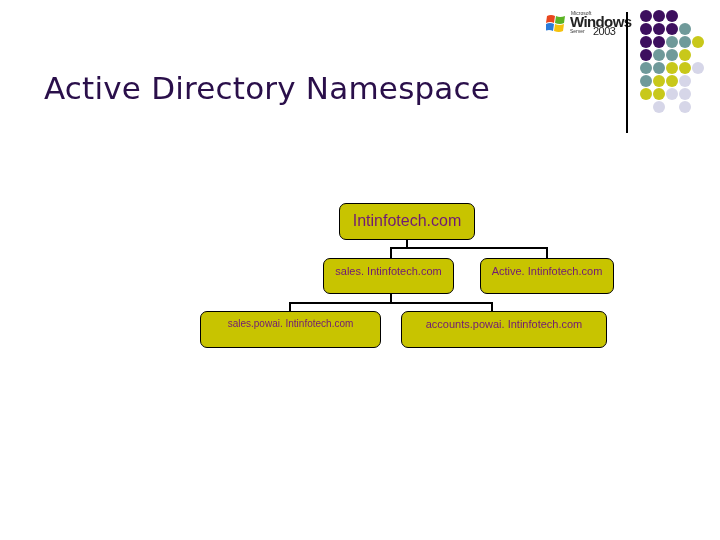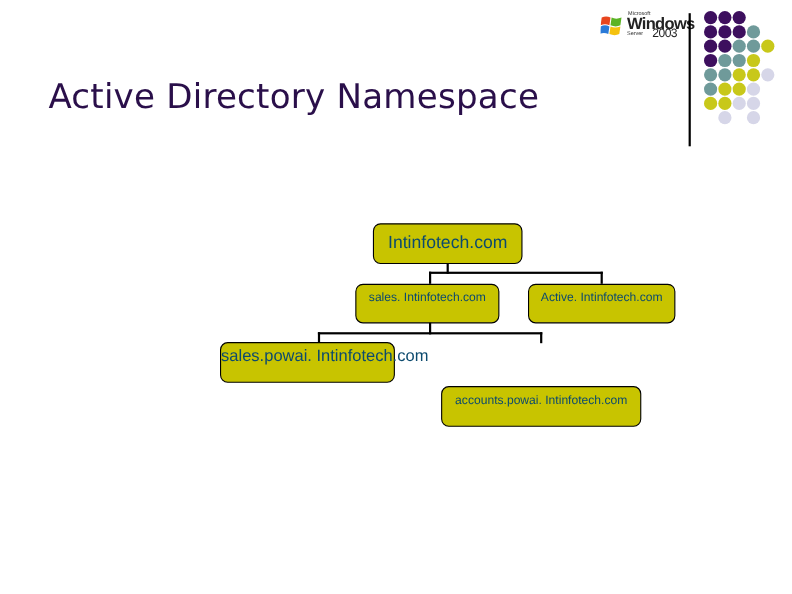--- a/index.html
+++ b/index.html
@@ -7,21 +7,21 @@
   .title { position:absolute; left:44px; top:70px; font-size:31px; color:#2a0f4a; font-family:"DejaVu Sans", sans-serif; white-space:nowrap; letter-spacing:0.2px; }
   .vline { position:absolute; left:626px; top:12px; width:2px; height:121px; background:#000; }
   .logo { position:absolute; left:546px; top:10px; width:76px; height:28px; }
   .logo .flag { position:absolute; left:0; top:2px; width:20px; height:22px; }
   .logo .ms { position:absolute; left:25px; top:0px; font-size:5px; color:#333; font-family:"Liberation Sans", sans-serif; }
   .logo .win { position:absolute; left:24px; top:3px; font-size:15px; font-weight:bold; color:#222; font-family:"Liberation Sans", sans-serif; letter-spacing:-0.6px; }
   .logo .srv { position:absolute; left:24px; top:18px; font-size:5px; color:#333; font-family:"Liberation Sans", sans-serif; }
   .logo .yr { position:absolute; left:47px; top:15px; font-size:11px; color:#222; font-family:"Liberation Sans", sans-serif; letter-spacing:-0.5px; }
   .dots { position:absolute; left:640px; top:10px; width:70px; height:110px; }
   .dot { position:absolute; width:12px; height:12px; border-radius:50%; }
-  .node { position:absolute; box-sizing:border-box; background:#c8c400; border:1.5px solid #000; border-radius:7px; font-family:"Liberation Sans", sans-serif; color:#0c4a6e; text-align:center; white-space:nowrap; }
+  .node { position:absolute; box-sizing:border-box; background:#c8c400; border:1.5px solid #000; border-radius:7px; font-family:"Liberation Sans", sans-serif; color:#701a75; text-align:center; white-space:nowrap; }
   .node span { display:block; }
   .line { position:absolute; background:#000; }
 </style>
 </head>
 <body>
 
 <div class="title">Active Directory Namespace</div>
 
 <div class="logo">
   <svg class="flag" viewBox="0 0 20 22">
@@ -87,19 +87,19 @@
 </div>
 
 <div class="node" style="left:323px; top:258px; width:131px; height:36px; font-size:11px; line-height:24px;">
   <span>sales. Intinfotech.com</span>
 </div>
 
 <div class="node" style="left:480px; top:258px; width:134px; height:36px; font-size:11px; line-height:24px;">
   <span>Active. Intinfotech.com</span>
 </div>
 
-<div class="node" style="left:200px; top:311px; width:159px; height:37px; font-size:15px; line-height:24px;">
+<div class="node" style="left:200px; top:311px; width:181px; height:37px; font-size:10px; line-height:24px;">
   <span>sales.powai. Intinfotech.com</span>
 </div>
 
-<div class="node" style="left:401px; top:311px; width:182px; height:37px; font-size:11px; line-height:24px;margin-top:40px;">
+<div class="node" style="left:401px; top:311px; width:206px; height:37px; font-size:11px; line-height:24px;">
   <span>accounts.powai. Intinfotech.com</span>
 </div>
 
 </body></html>

